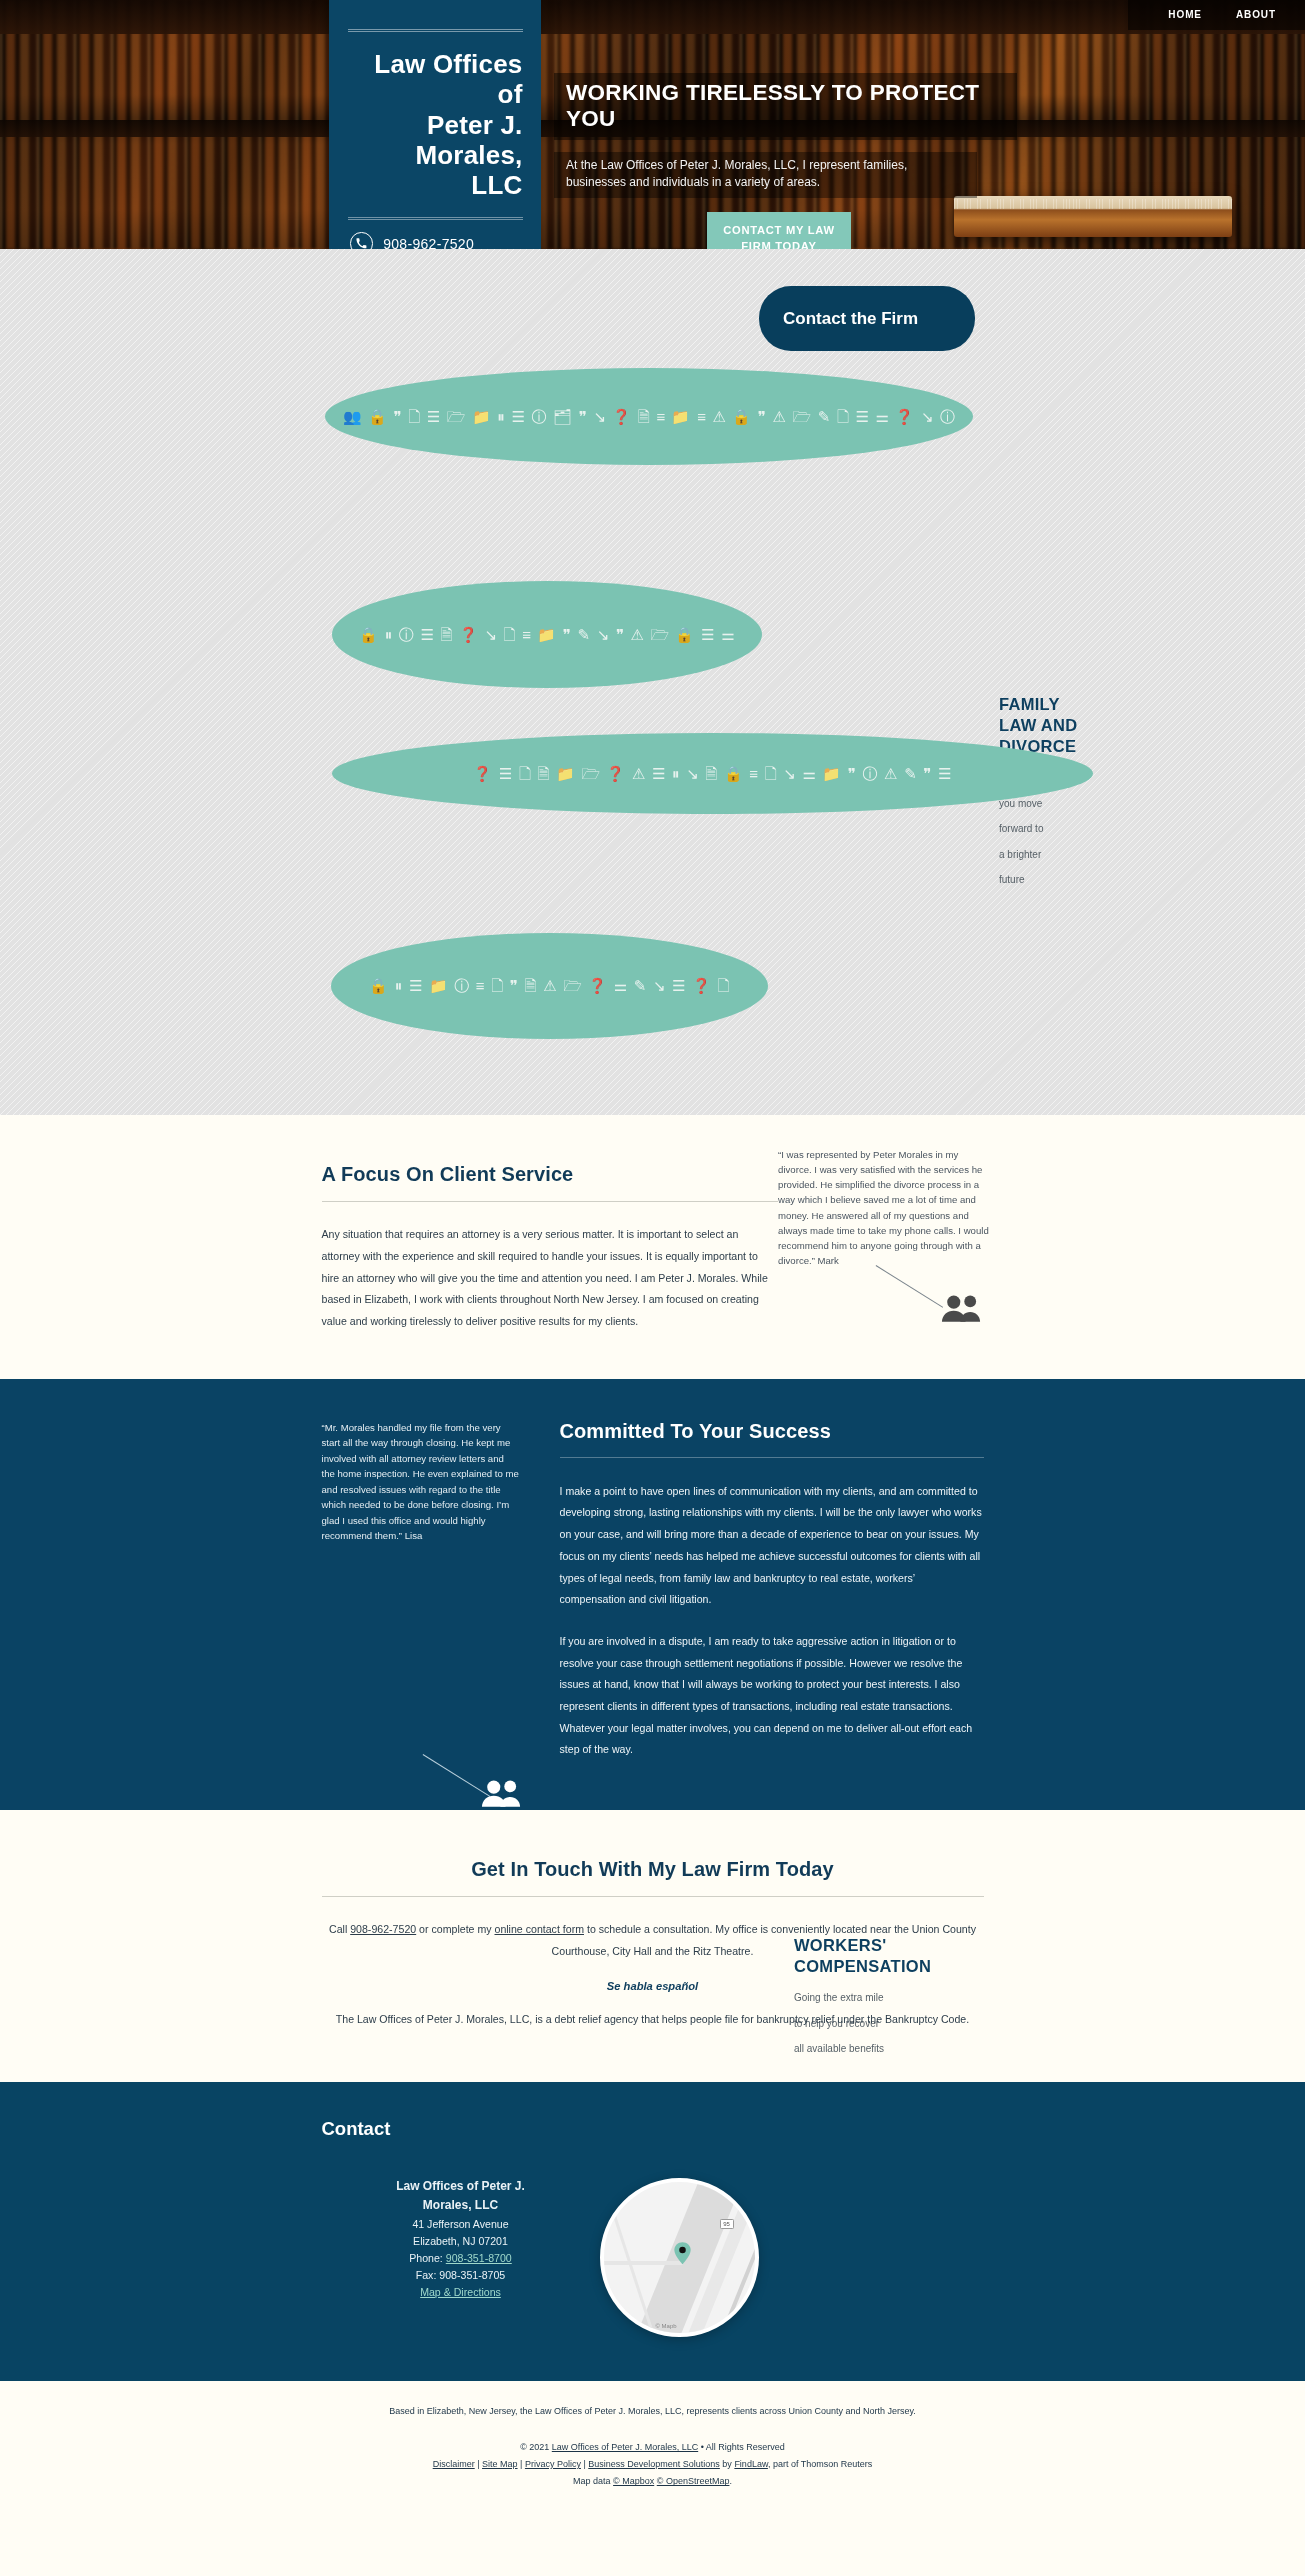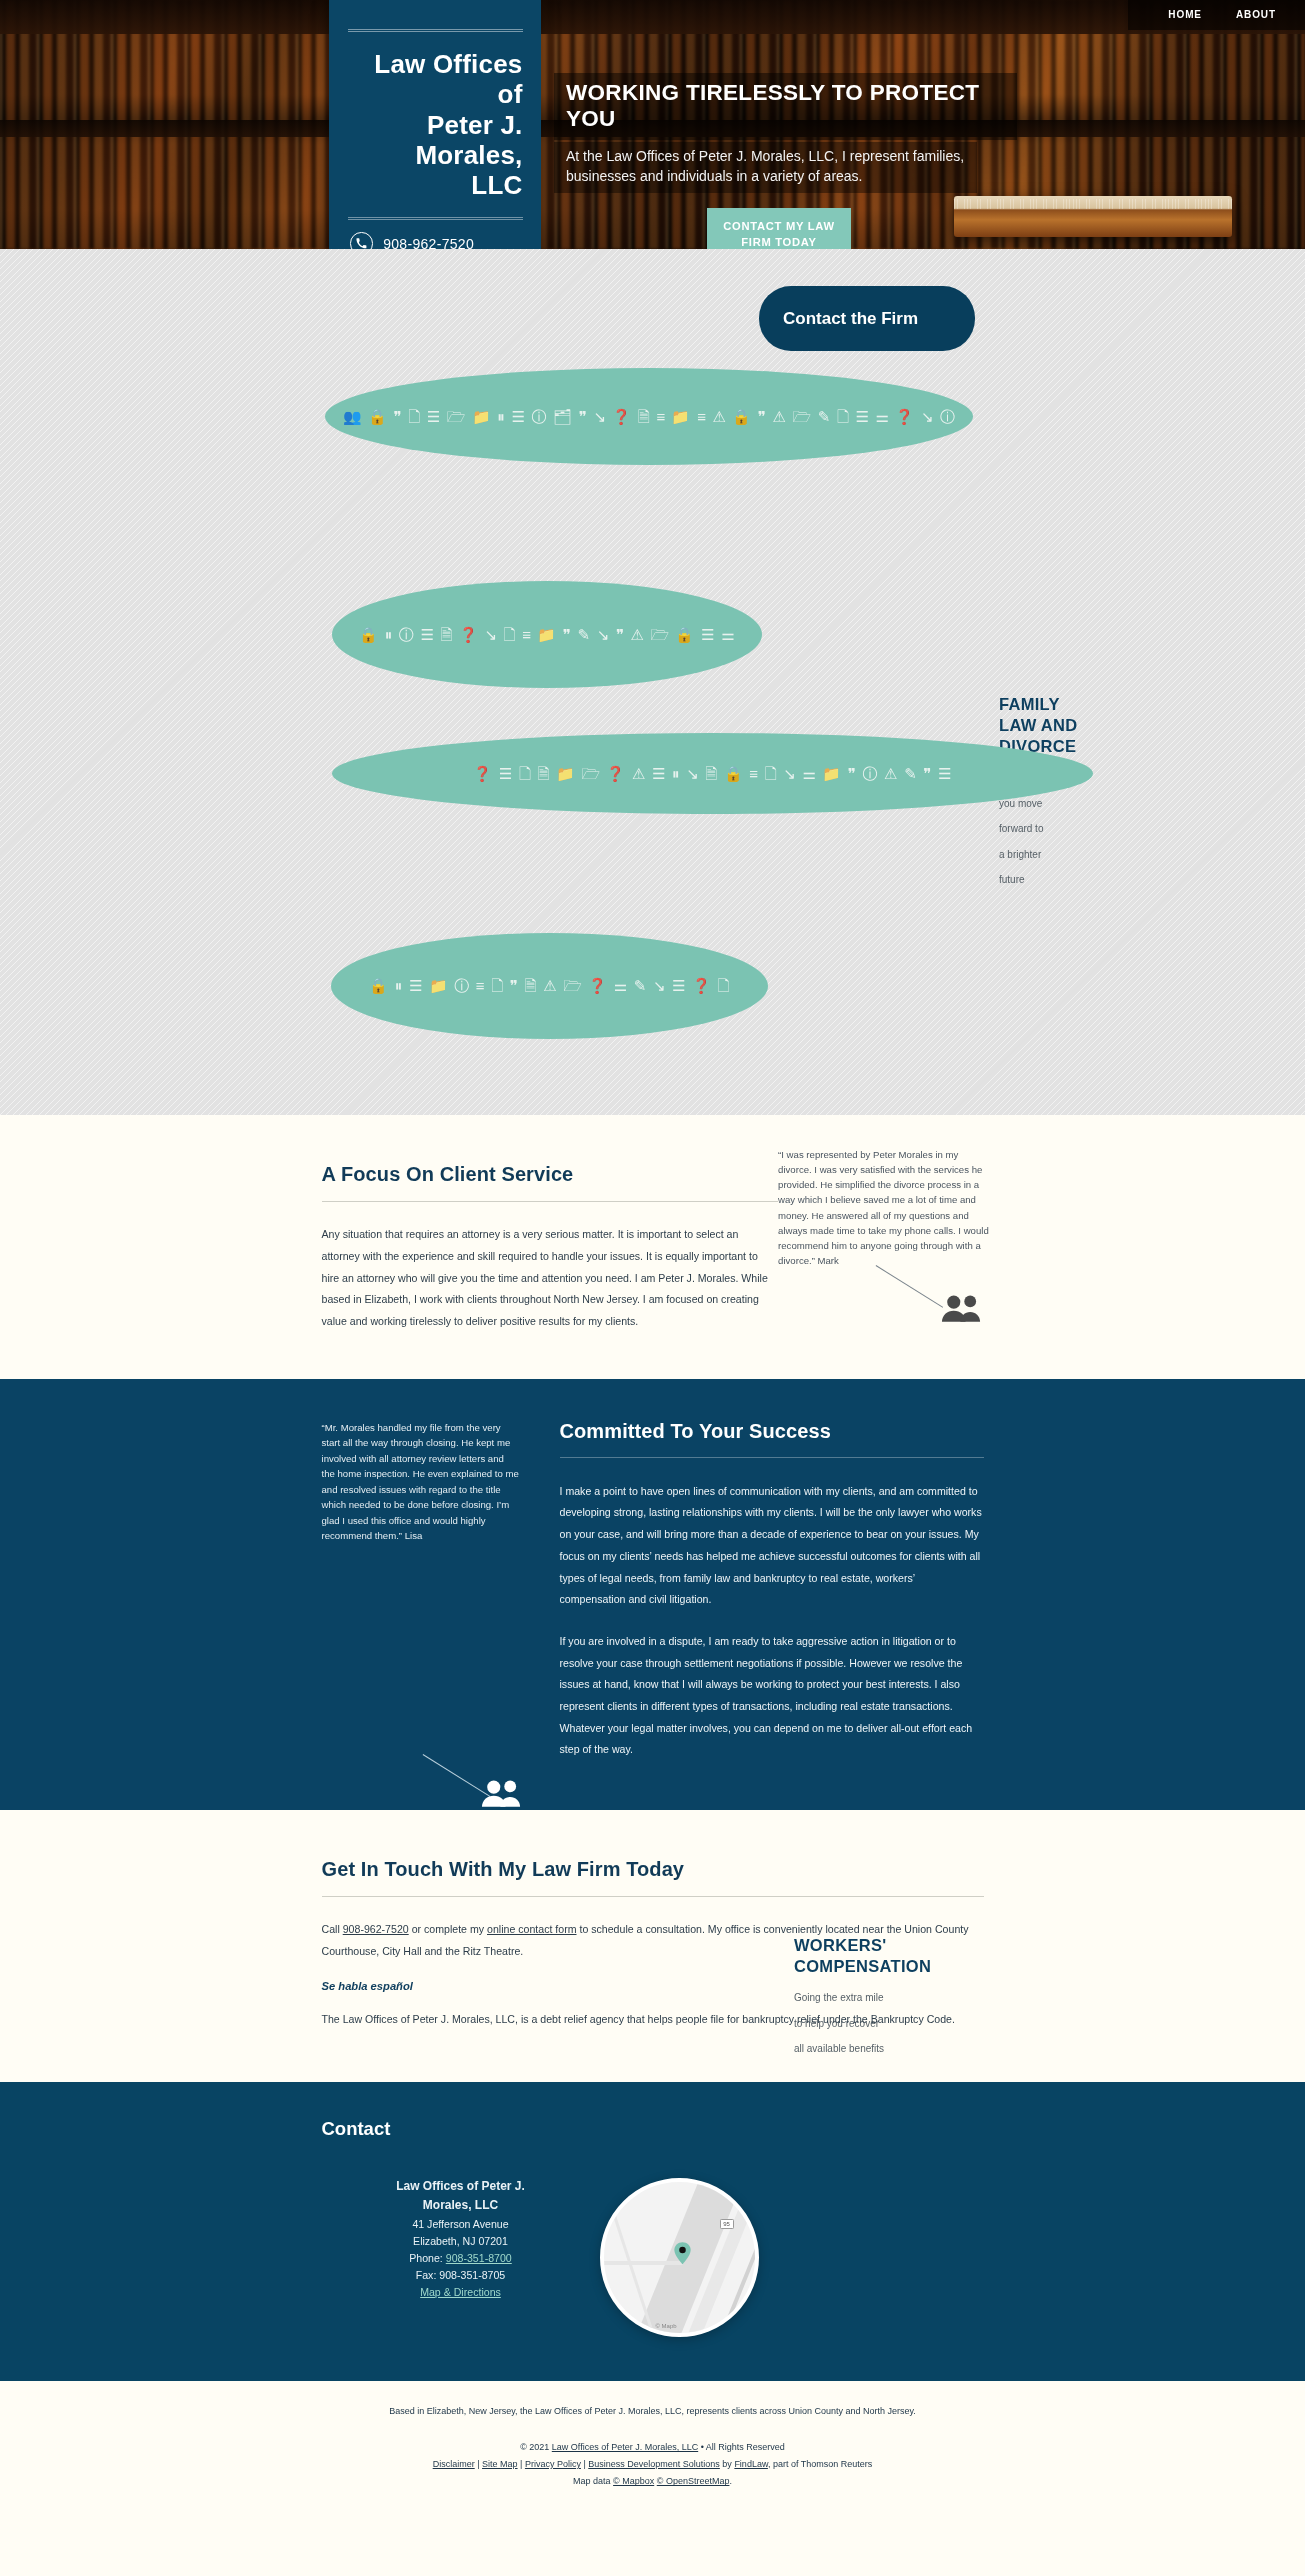--- a/index.html
+++ b/index.html
@@ -88,21 +88,21 @@
     font-weight:400; font-size:14px; letter-spacing:0.3px;
   }
 
   .hero-copy { position:absolute; left:554px; top:73px; width:463px; z-index:20; }
   .hero-title-wrap { background:rgba(0,0,0,.46); padding:6.6px 12px 8px; display:inline-block; }
   .hero-title {
     color:#fff; font-family:"Liberation Sans Narrow","Liberation Sans",sans-serif;
     font-weight:700; font-size:22.5px; letter-spacing:0.3px;
   }
   .hero-sub {
-    margin-top:2px; color:#f2f2f2; font-size:14px; line-height:1.42;
+    margin-top:12px; color:#f2f2f2; font-size:12px; line-height:1.42;
     max-width:423px; background:rgba(0,0,0,.40); padding:5.3px 12px 6.6px; display:inline-block;
   }
   .hero-btn {
     display:block; width:144px; margin:14.6px 0 0 153px;
     background:#83c8b9; color:#fff; text-align:center; text-decoration:none;
     padding:11.2px 5.3px; line-height:1.4;
     font-family:"Liberation Sans Narrow","Liberation Sans",sans-serif;
     font-weight:700; font-size:11.2px; letter-spacing:0.7px;
   }
 
@@ -160,21 +160,21 @@
   .committed { background:#0a4364; padding:41px 0 49px; position:relative; }
   .committed .sec-h { color:#fff; }
   .committed .sec-rule { border-bottom:0.7px solid rgba(255,255,255,.30); }
   .committed .body-copy { color:#eef4f7; }
   .committed-grid { display:flex; gap:40px;justify-content:center; }
   .committed-quote { width:198px; color:#e4edf2; font-size:9.6px; line-height:1.62; position:relative; }
   .committed-body { flex:1; }
   .committed-body p + p { margin-top:20px; }
 
   
-  .touch { background:#fffdf5; padding:48px 0 52px; }
+  .touch { background:#fffdf5; padding:48px 0 52px;text-align:center; }
   .touch a { color:#2d3d4a; }
   .habla { font-style:italic; font-weight:700; color:#11405f;
     font-family:"Liberation Sans Narrow","Liberation Sans",sans-serif; font-size:11.2px; }
   .touch p + p { margin-top:17px; }
 
   
   .footer { background:#084463; padding:36px 0 44px; }
   .footer-h {
     color:#fff; font-family:"Liberation Sans Narrow","Liberation Sans",sans-serif;
     font-weight:700; font-size:18.5px; margin-bottom:38px;

